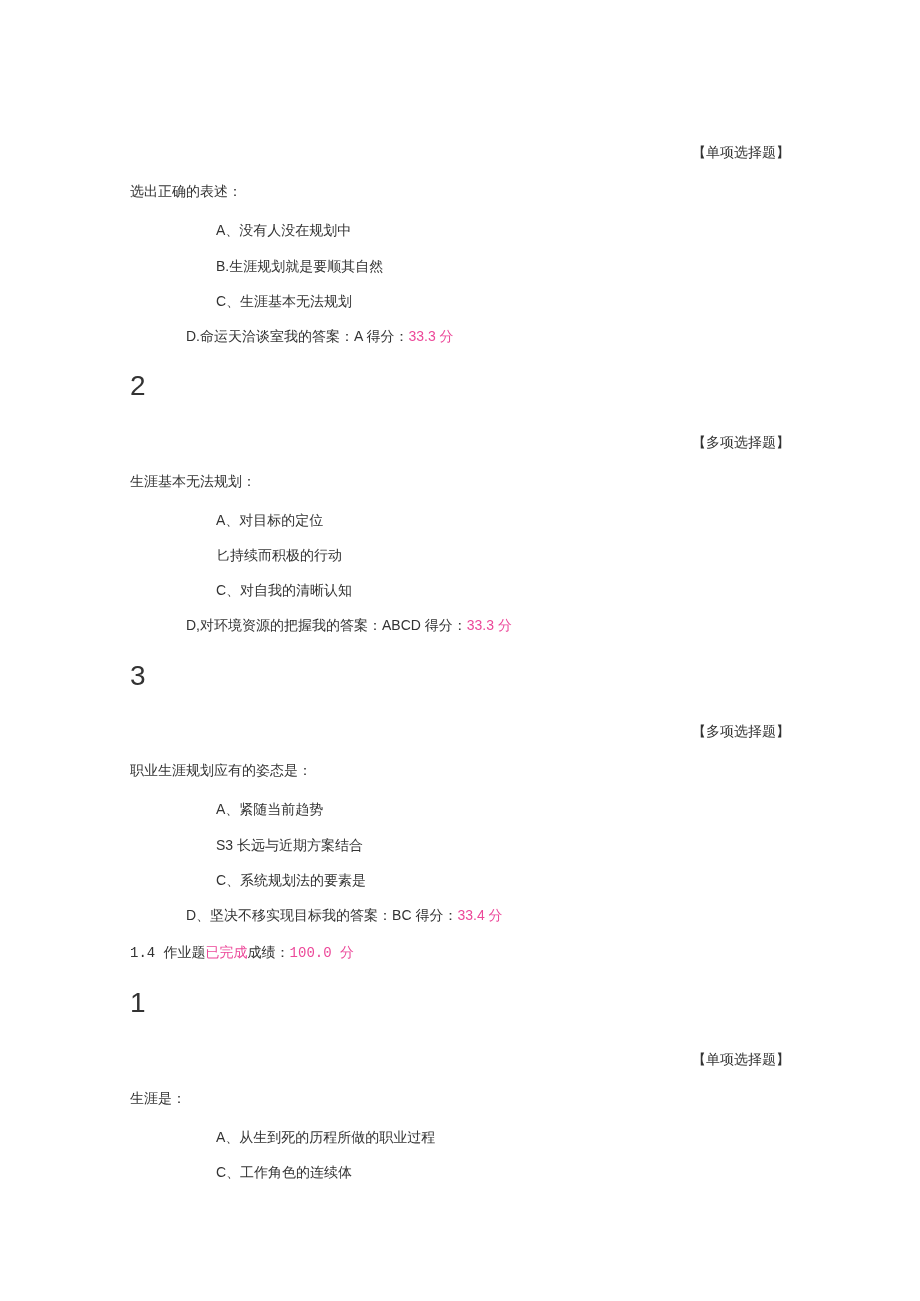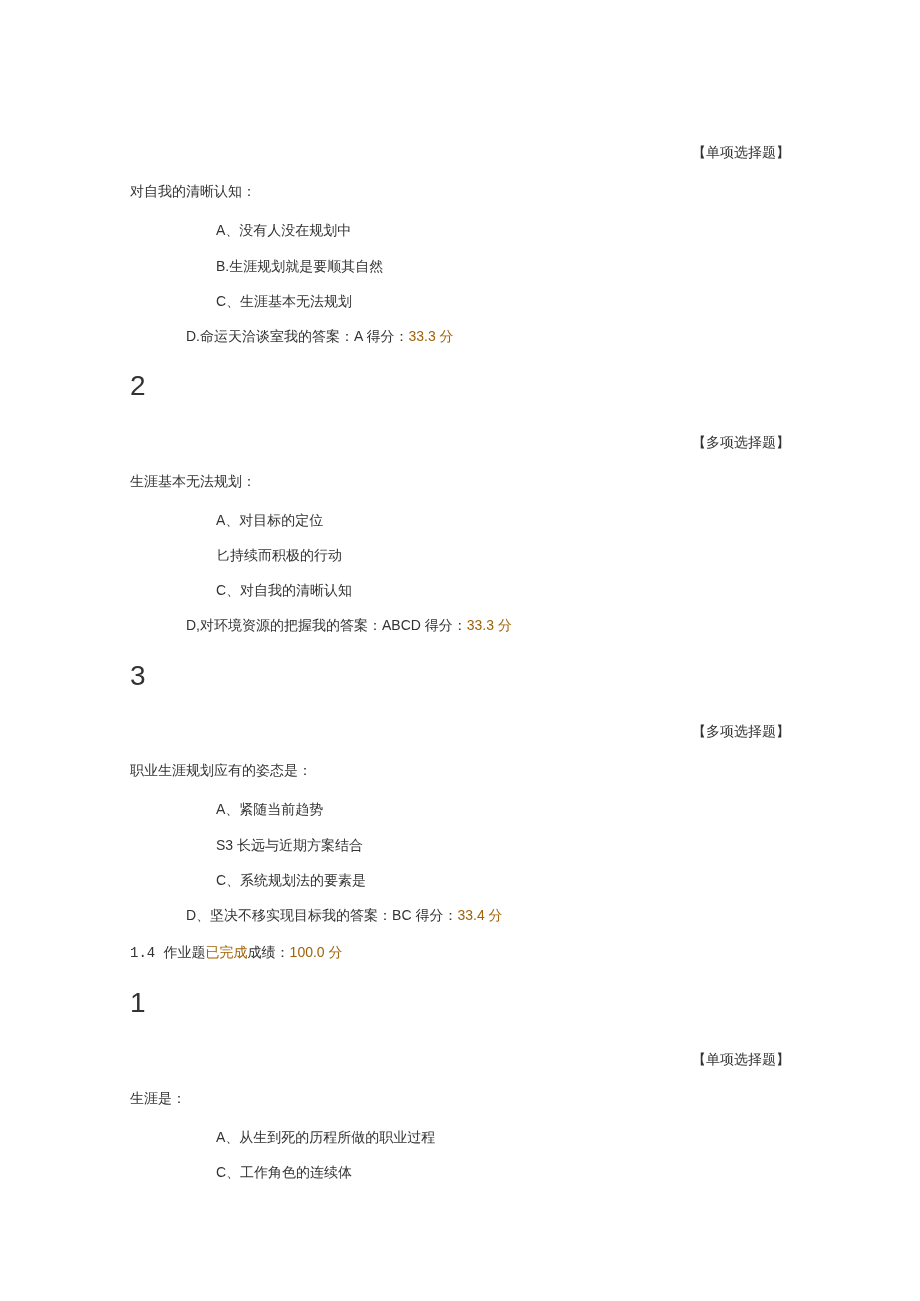--- a/index.html
+++ b/index.html
@@ -34,38 +34,38 @@
     }
     .big-number {
       font-size: 28px;
       font-weight: 500;
       color: #333333;
       margin-top: 12px;
       margin-bottom: 18px;
       margin-left: 0;
     }
     .red {
-      color: #a16207;
+      color: #ec4899;
     }
     .section-header {
       margin-top: 4px;
       margin-bottom: 8px;
     }
     .section-header .prefix {
       font-family: Liberation Mono, monospace;
     }
     .answer-part {
-      font-family: Liberation Sans, sans-serif;
+      font-family: Liberation Mono, monospace;
     }
   </style>
 </head>
 <body>
 
 <div class="q-type">【单项选择题】</div>
-<div class="q-text">对自我的清晰认知：</div>
+<div class="q-text">选出正确的表述：</div>
 <div class="option">A、没有人没在规划中</div>
 <div class="option">B.生涯规划就是要顺其自然</div>
 <div class="option">C、生涯基本无法规划</div>
 <div class="option-last">
   <span>D.命运天洽谈室我的答案：A 得分：</span><span class="red">33.3 分</span>
 </div>
 
 <div class="big-number">2</div>
 
 <div class="q-type">【多项选择题】</div>

